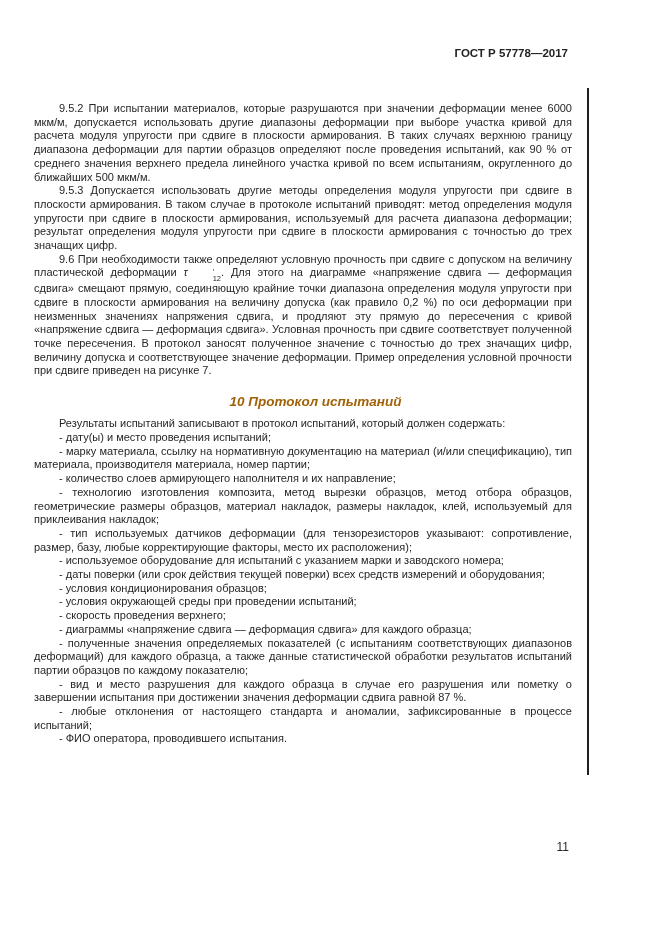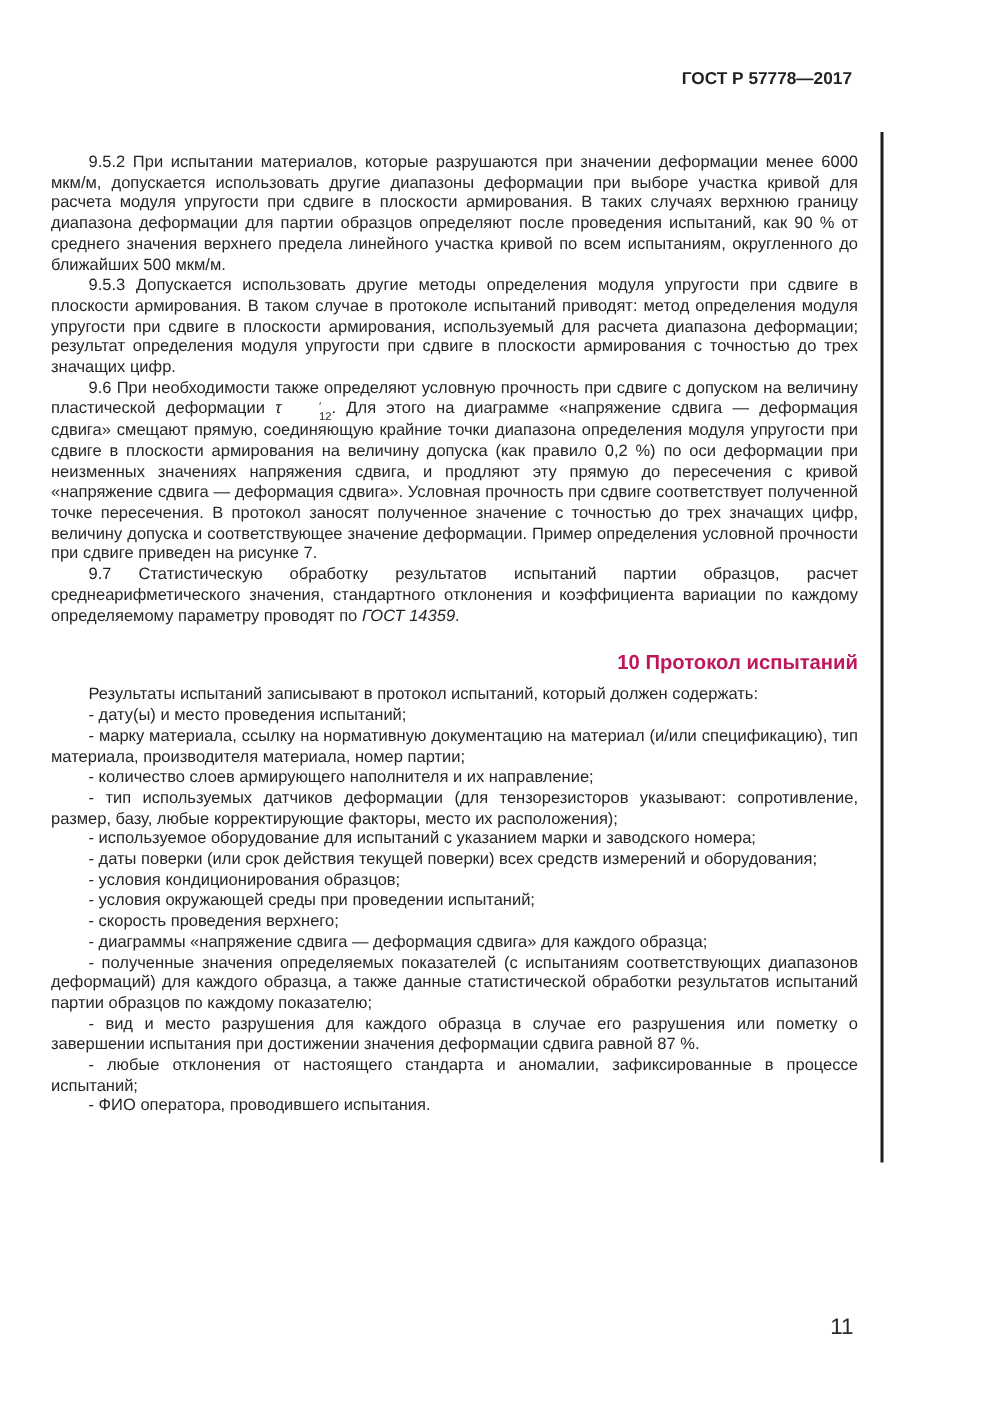--- a/index.html
+++ b/index.html
@@ -43,76 +43,77 @@
     margin-top: 20px;
   }
   p.para {
     margin: 0;
     padding: 0;
     text-indent: 25px;
   }
   h2.section-heading {
     font-size: 13.5px;
     font-weight: bold;
-    color: #be185d;
+    color: #a16207;
     margin: 16px 0 7px 25px;
-    text-align: right;
+    text-align: center;
     line-height: 1.2;
+    font-style: italic;
   }
   .italic-ref {
     font-style: italic;
   }
   .formula-base {
     font-style: italic;
   }
   .supsub {
     display: inline-block;
     vertical-align: -0.4em;
     line-height: 0.85;
     text-align: left;
   }
   .supsub .s-top,
   .supsub .s-bot {
     display: block;
     font-size: 7.5px;
   }
   .page-number {
     position: absolute;
-    top: 876px;
+    top: 840px;
     right: 73px;
-    font-size: 15px;
+    font-size: 12px;
     color: #2a2a2a;
   }
 </style>
 </head>
 <body>
 
 <div class="page">
 
   <div class="running-header">ГОСТ Р 57778—2017</div>
 
   <div class="change-bar"></div>
 
   <div class="text-block">
 
     <p class="para">9.5.2 При испытании материалов, которые разрушаются при значении деформации менее 6000 мкм/м, допускается использовать другие диапазоны деформации при выборе участка кривой для расчета модуля упругости при сдвиге в плоскости армирования. В таких случаях верхнюю границу диапазона деформации для партии образцов определяют после проведения испытаний, как 90 % от среднего значения верхнего предела линейного участка кривой по всем испытаниям, округленного до ближайших 500 мкм/м.</p>
 
     <p class="para">9.5.3 Допускается использовать другие методы определения модуля упругости при сдвиге в плоскости армирования. В таком случае в протоколе испытаний приводят: метод определения модуля упругости при сдвиге в плоскости армирования, используемый для расчета диапазона деформации; результат определения модуля упругости при сдвиге в плоскости армирования с точностью до трех значащих цифр.</p>
 
     <p class="para"><span>9.6 При необходимости также определяют условную прочность при сдвиге с допуском на величину пластической деформации </span><span class="formula"><span class="formula-base">τ</span><span class="supsub"><span class="s-top">′</span><span class="s-bot">12</span></span></span><span>. Для этого на диаграмме «напряжение сдвига — деформация сдвига» смещают прямую, соединяющую крайние точки диапазона определения модуля упругости при сдвиге в плоскости армирования на величину допуска (как правило 0,2 %) по оси деформации при неизменных значениях напряжения сдвига, и продляют эту прямую до пересечения с кривой «напряжение сдвига — деформация сдвига». Условная прочность при сдвиге соответствует полученной точке пересечения. В протокол заносят полученное значение с точностью до трех значащих цифр, величину допуска и соответствующее значение деформации. Пример определения условной прочности при сдвиге приведен на рисунке 7.</span></p>
 
-    <p class="para"><span>9.7 Статистическую обработку результатов испытаний партии образцов, расчет среднеарифметического значения, стандартного отклонения и коэффициента вариации по каждому определяемому параметру проводят по </span><span class="italic-ref">ГОСТ 14359</span><span>.</span></p>
 
     <h2 class="section-heading">10 Протокол испытаний</h2>
 
     <p class="para">Результаты испытаний записывают в протокол испытаний, который должен содержать:</p>
 
     <p class="para">- дату(ы) и место проведения испытаний;</p>
     <p class="para">- марку материала, ссылку на нормативную документацию на материал (и/или спецификацию), тип материала, производителя материала, номер партии;</p>
     <p class="para">- количество слоев армирующего наполнителя и их направление;</p>
+    <p class="para">- технологию изготовления композита, метод вырезки образцов, метод отбора образцов, геометрические размеры образцов, материал накладок, размеры накладок, клей, используемый для приклеивания накладок;</p>
     <p class="para">- тип используемых датчиков деформации (для тензорезисторов указывают: сопротивление, размер, базу, любые корректирующие факторы, место их расположения);</p>
     <p class="para">- используемое оборудование для испытаний с указанием марки и заводского номера;</p>
     <p class="para">- даты поверки (или срок действия текущей поверки) всех средств измерений и оборудования;</p>
     <p class="para">- условия кондиционирования образцов;</p>
     <p class="para">- условия окружающей среды при проведении испытаний;</p>
     <p class="para">- скорость проведения верхнего;</p>
     <p class="para">- диаграммы «напряжение сдвига — деформация сдвига» для каждого образца;</p>
     <p class="para">- полученные значения определяемых показателей (с испытаниям соответствующих диапазонов деформаций) для каждого образца, а также данные статистической обработки результатов испытаний партии образцов по каждому показателю;</p>
     <p class="para">- вид и место разрушения для каждого образца в случае его разрушения или пометку о завершении испытания при достижении значения деформации сдвига равной 87 %.</p>
     <p class="para">- любые отклонения от настоящего стандарта и аномалии, зафиксированные в процессе испытаний;</p>

